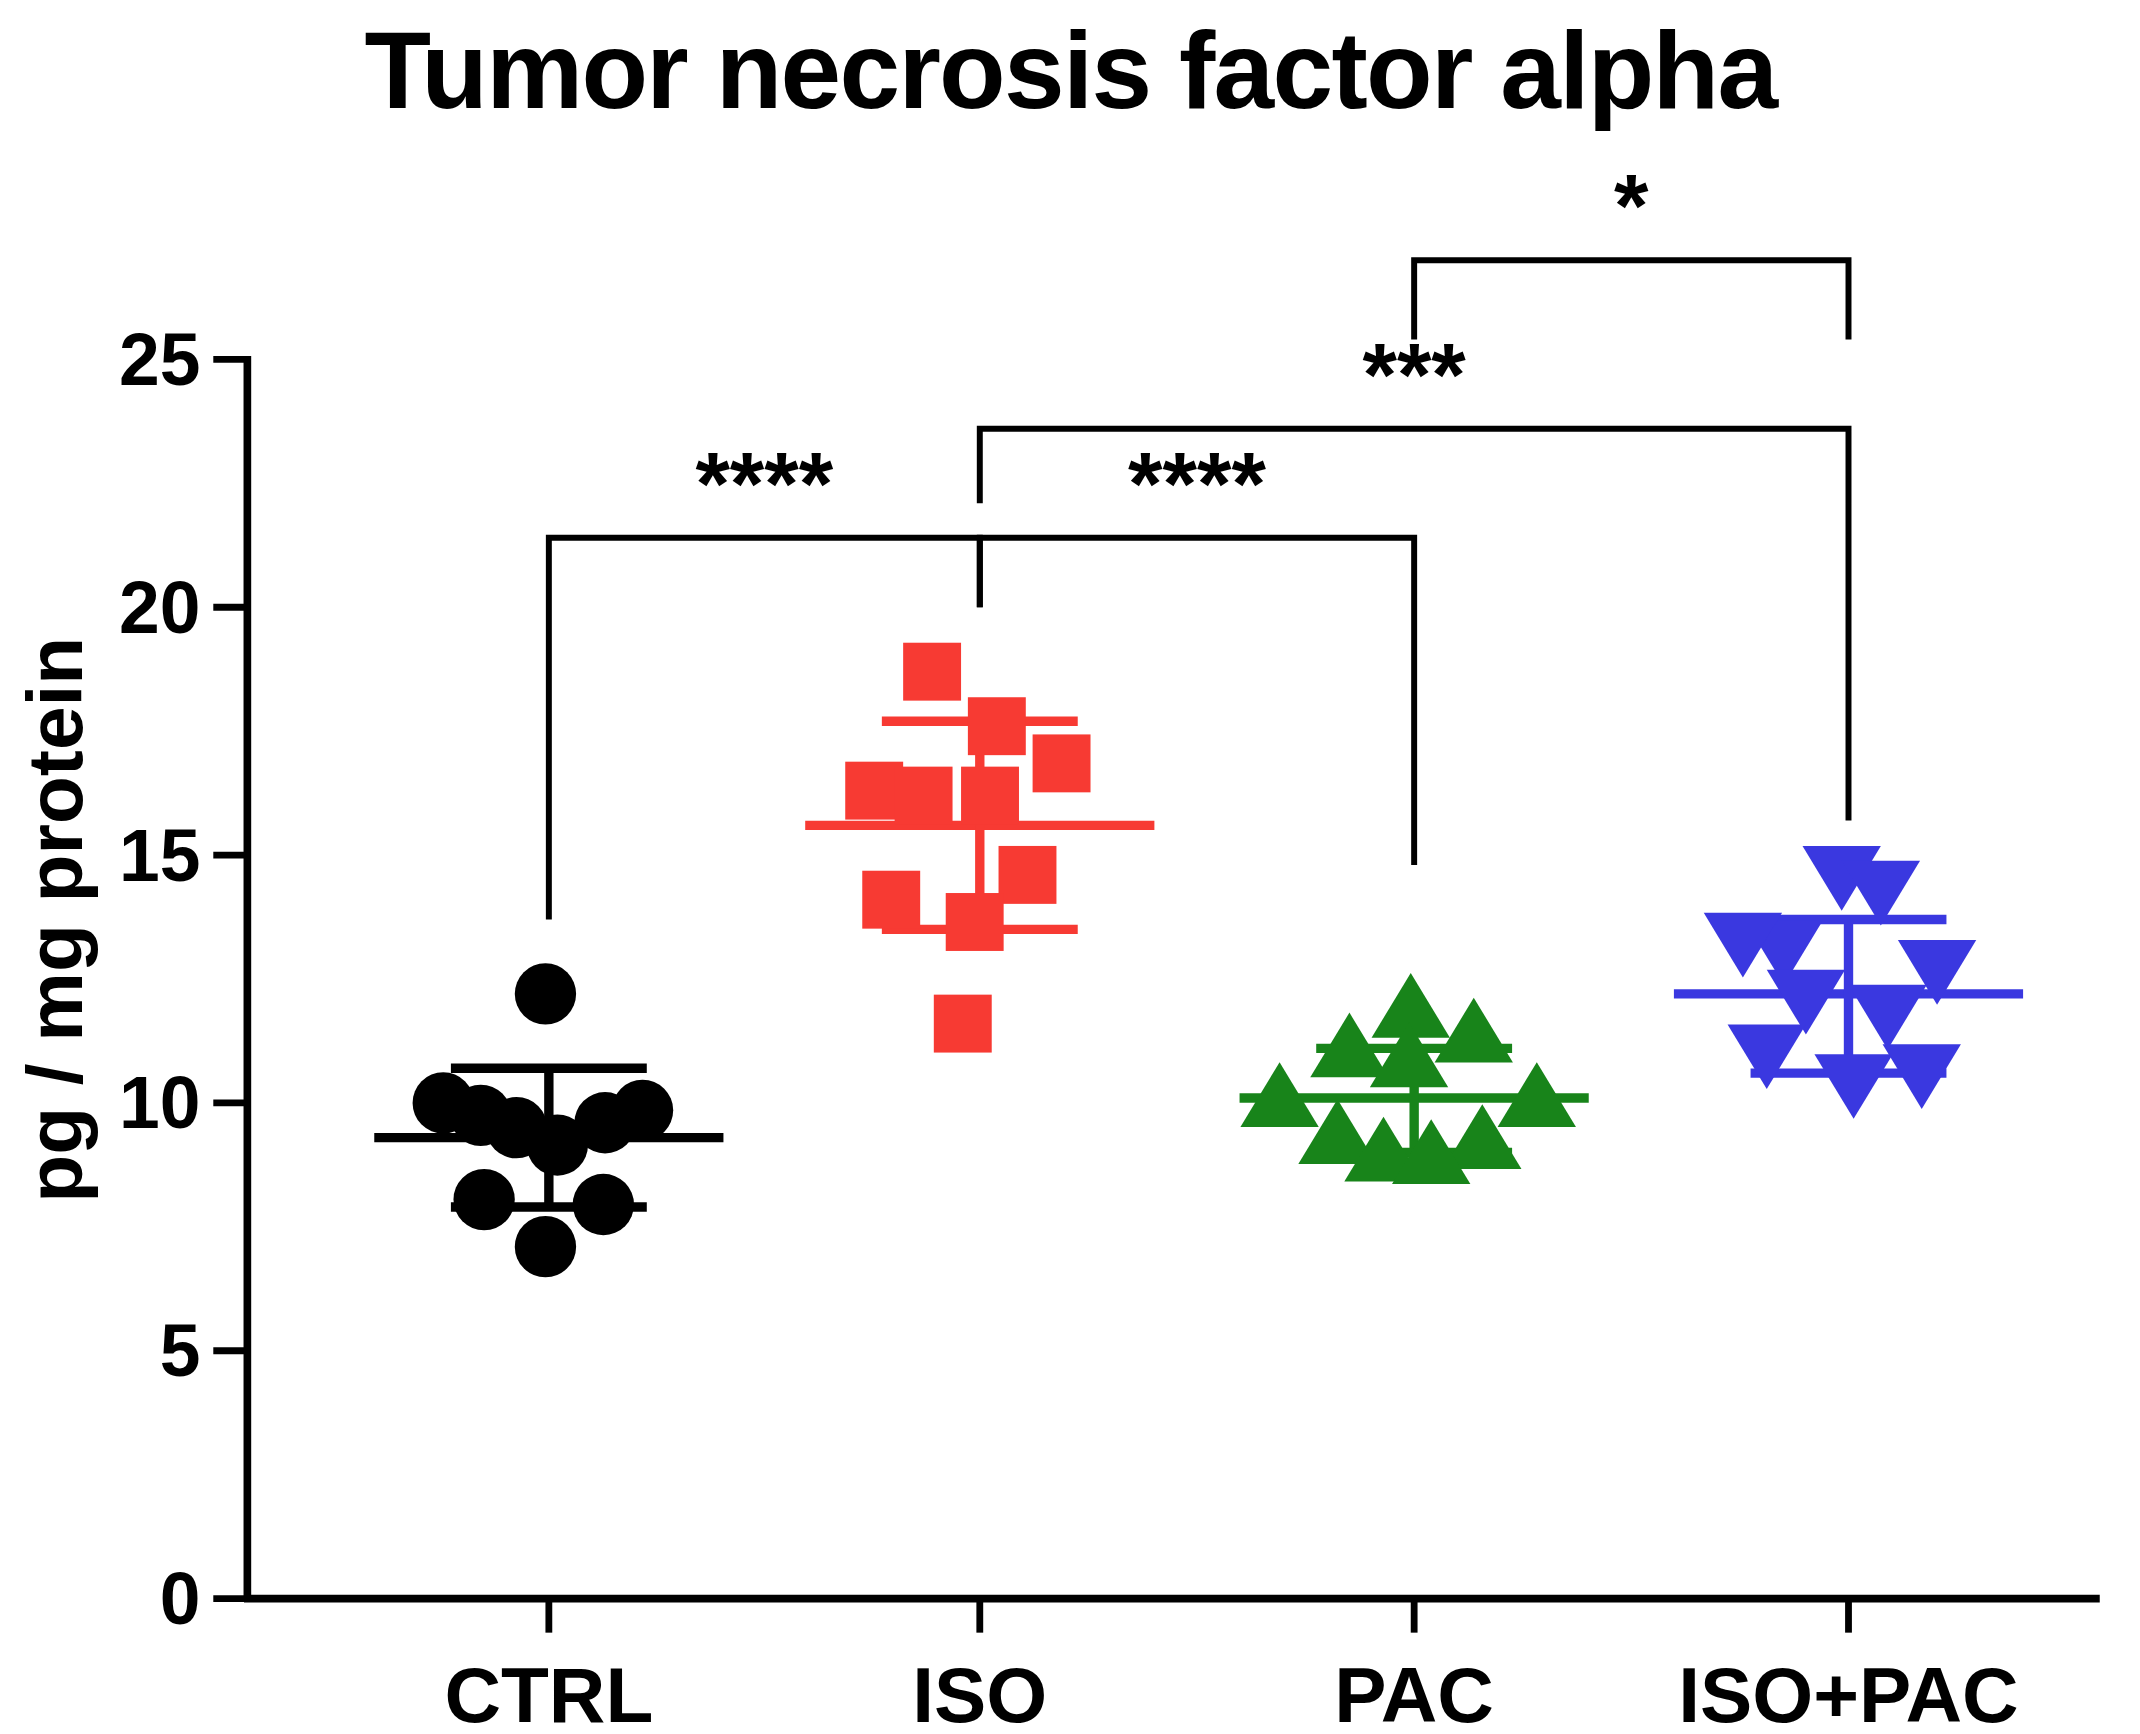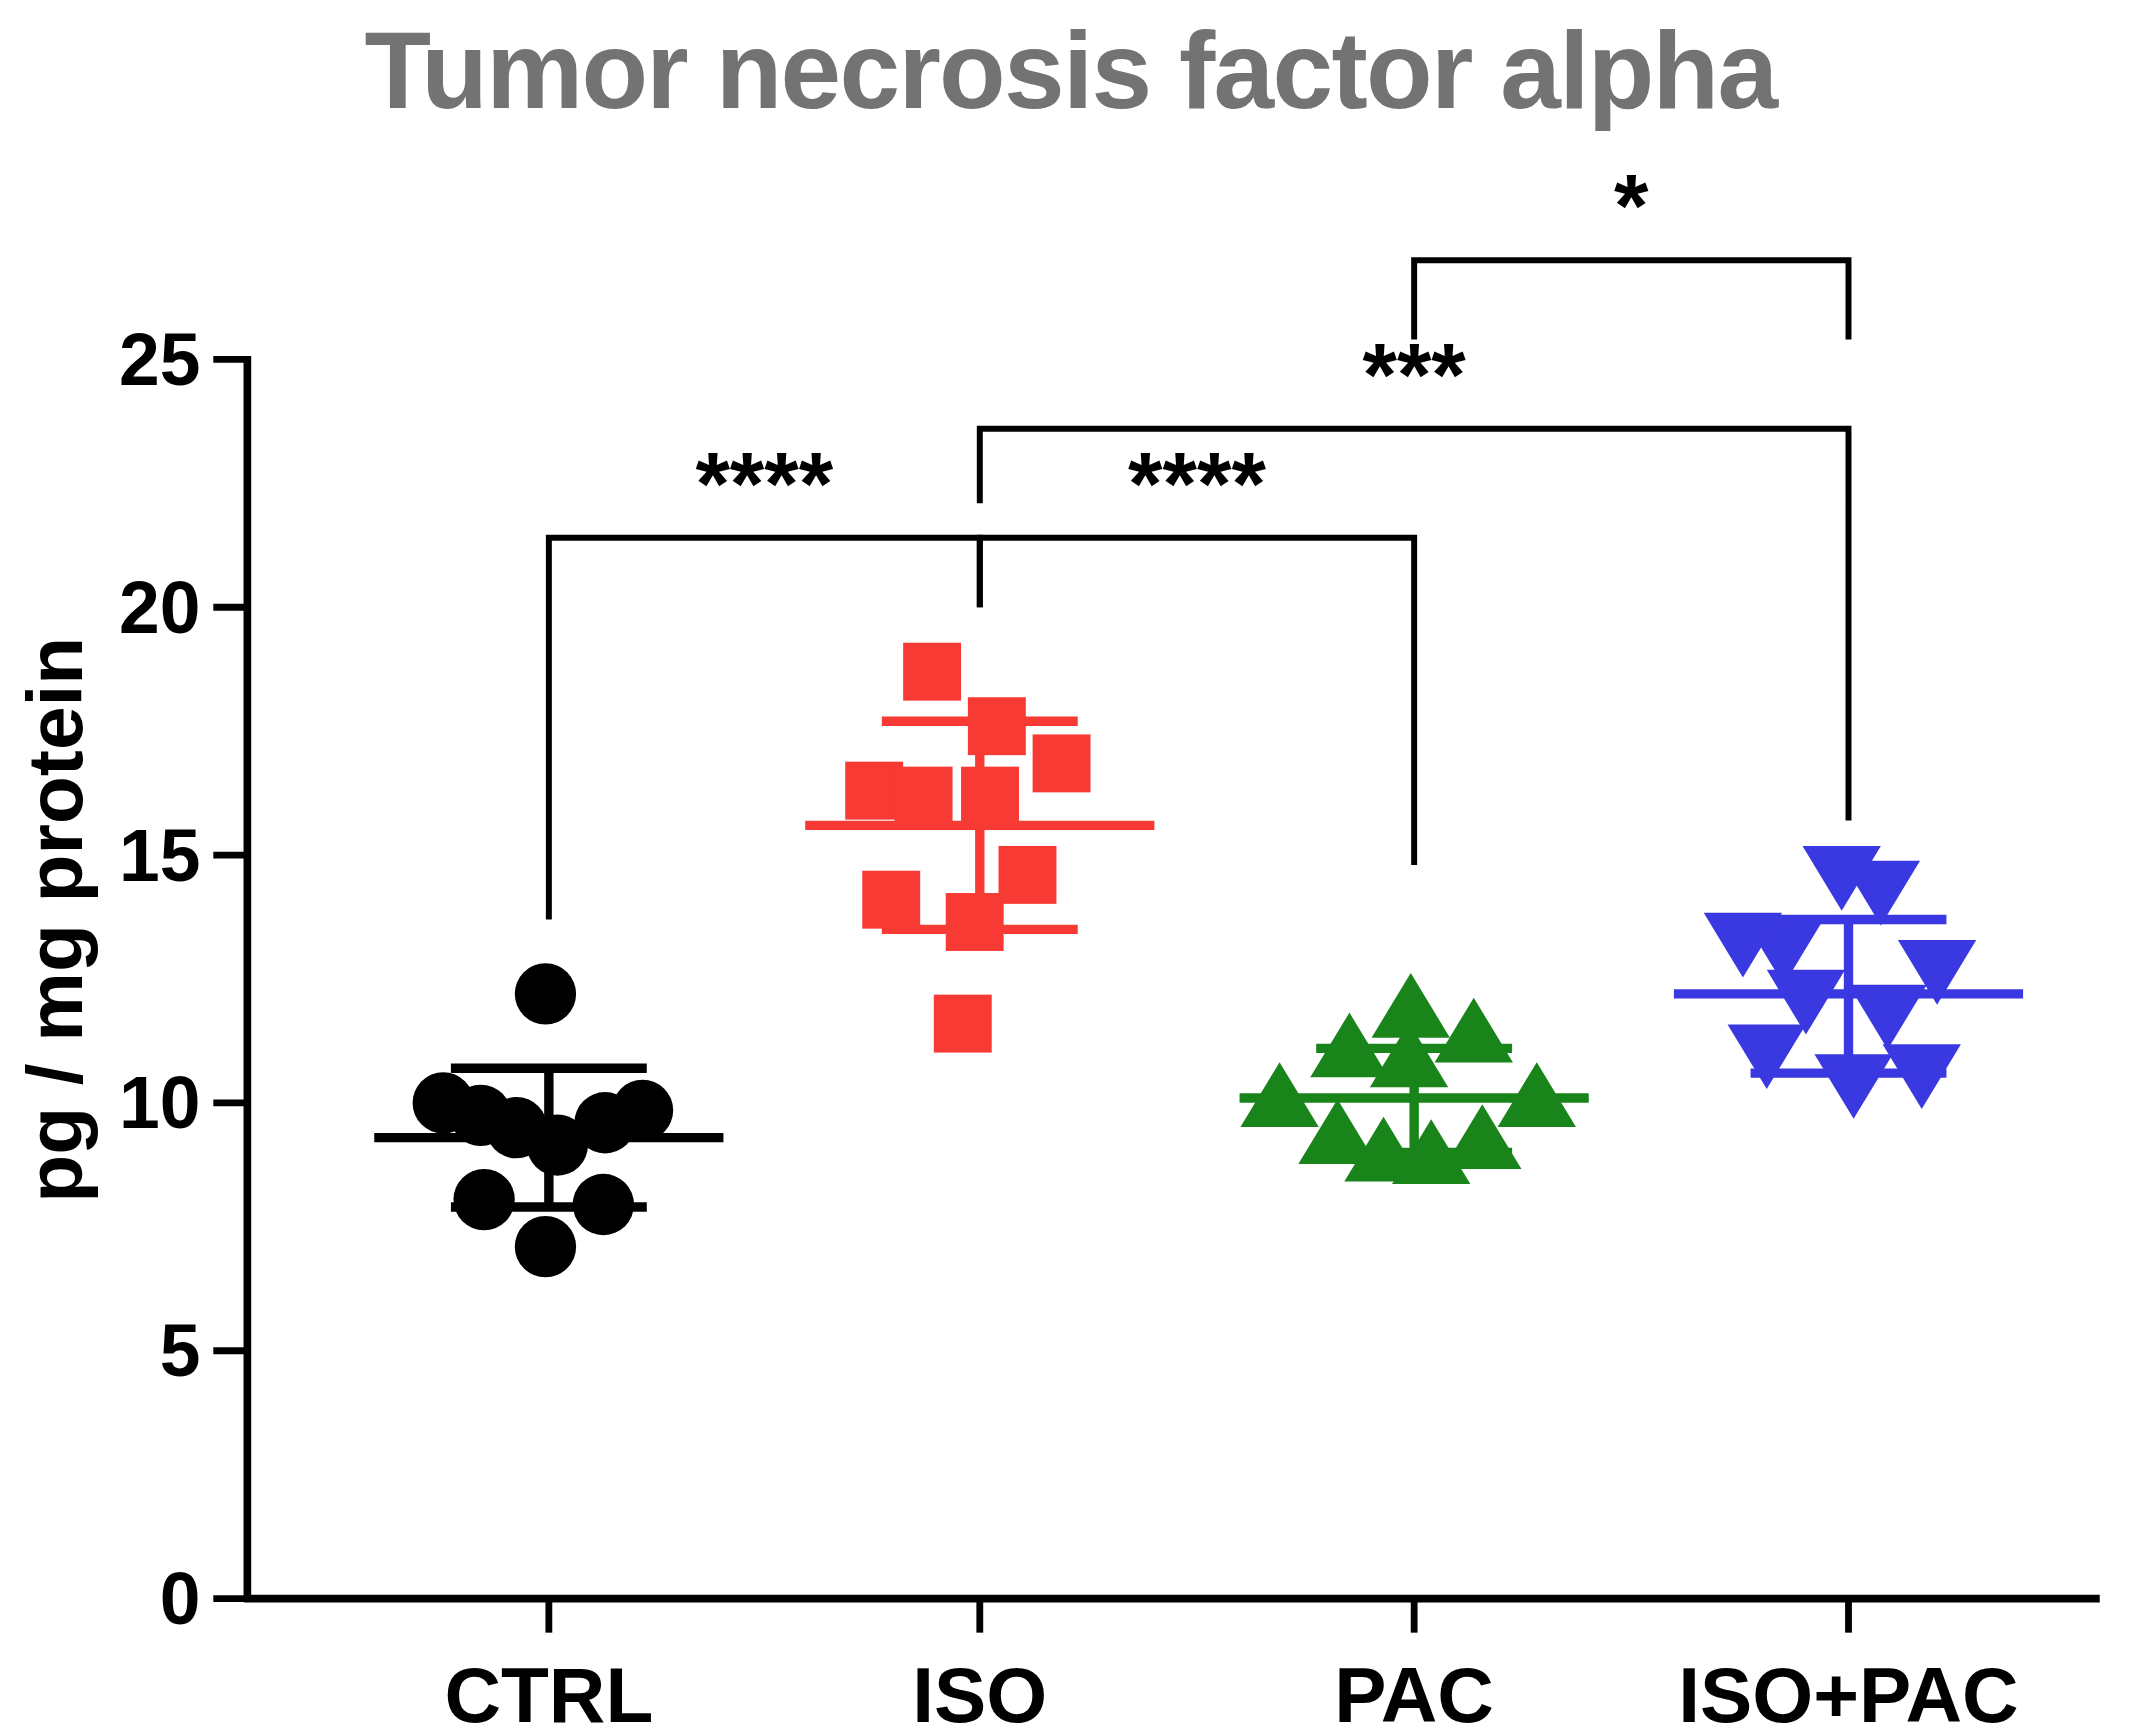--- a/index.html
+++ b/index.html
@@ -20,21 +20,21 @@
   .chart-title {
     position: absolute;
     top: 6.8px;
     left: 0;
     width: 2141px;
     text-align: center;
     font-family: "Liberation Sans", sans-serif;
     font-weight: bold;
     font-size: 109px;
     letter-spacing: -1.7px;
-    color: #737373;
+    color: #000000;
     white-space: nowrap;
   }
   svg.plot {
     position: absolute;
     top: 0;
     left: 0;
   }
   .axis-line {
     stroke: #000000;
     stroke-width: 9;

